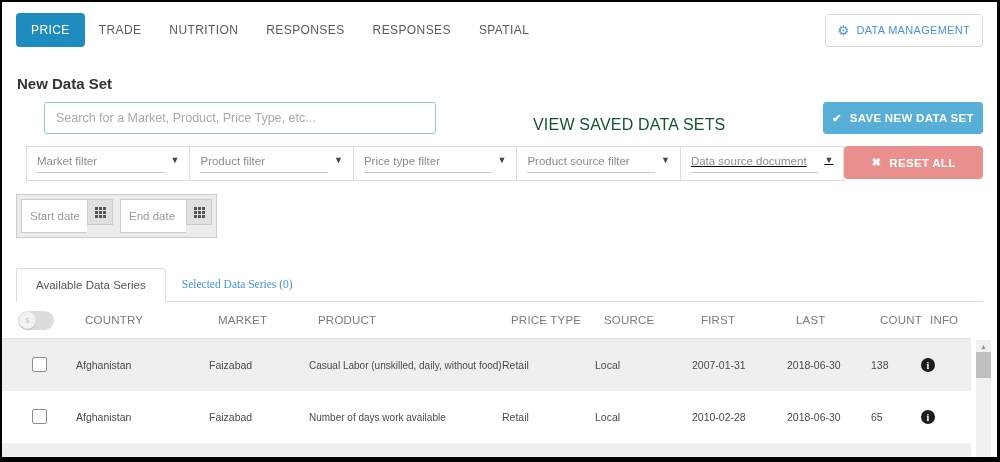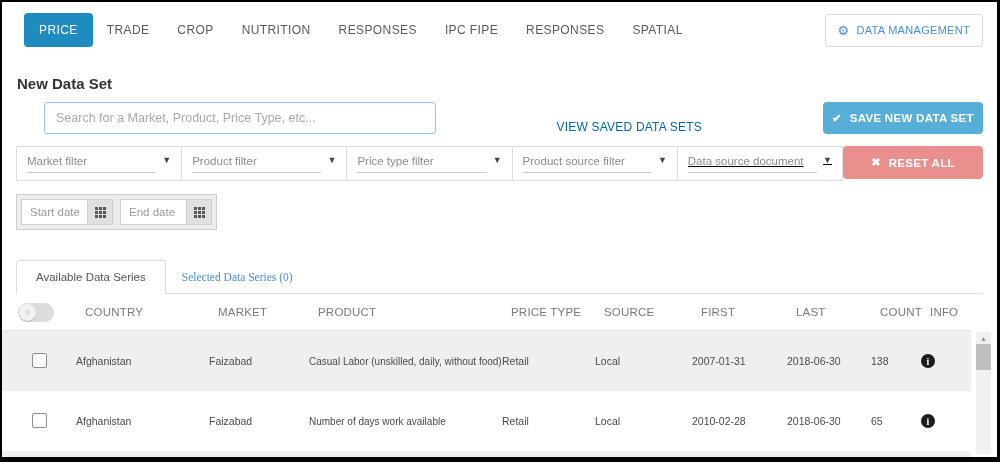--- a/index.html
+++ b/index.html
@@ -6,21 +6,21 @@
   body { margin: 0; background: #fff; }
   .page {
     width: 1000px; height: 462px;
     border: 2px solid #000; border-right-width: 3px; border-bottom-width: 5px;
     background: #fff; overflow: hidden; position: relative;
     font-family: "Liberation Sans", sans-serif;
   }
 
   
   .topnav { display: flex; align-items: center; padding: 11px 14px 0 14px; }
-  .nav-left { display: flex; align-items: center; margin-left: 8px; }
+  .nav-left { display: flex; align-items: center; }
   .nav-item {
     font-size: 12px; color: #5a5a5a; padding: 9px 14px; background: none;
     border: none; letter-spacing: .4px; font-family: inherit; cursor: pointer; white-space: nowrap;
   }
   .nav-item.active { background: #1e8cbe; color: #fff; border-radius: 4px; padding: 10px 15px; }
   .dm-btn {
     margin-left: auto; display: flex; align-items: center; gap: 7px;
     border: 1px solid #d9d9d9; background: #fff; color: #4a90d9;
     font-size: 11px; padding: 9px 12px; border-radius: 4px; font-family: inherit;
     letter-spacing: .3px; cursor: pointer;
@@ -28,68 +28,68 @@
   .gear { font-size: 13px; line-height: 1; }
 
   
   .page-title { font-size: 15px; font-weight: bold; color: #333; margin: 28px 1px 10px 15px; }
   .search-row { display: flex; align-items: flex-end; padding: 0 14px; margin-left: 28px; }
   .search-input {
     flex: 1; max-width: 660px; height: 32px; border: 1px solid #92c7e6; border-radius: 3px;
     padding: 0 11px; font-size: 12.5px; color: #333; outline: none; font-family: inherit;
   }
   .search-input::placeholder { color: #a9a9a9; }
-  .view-saved { flex: 1; text-align: center; color: #0369a1; font-size: 12px; margin: 0 10px; white-space: nowrap; text-decoration: none; letter-spacing: .2px; }
+  .view-saved { flex: 1; text-align: center; color: #14532d; font-size: 16px; margin: 0 10px; white-space: nowrap; text-decoration: none; letter-spacing: .2px; }
   .btn { width: 160px; height: 32px; color: #fff; border: none; border-radius: 4px;
     font-size: 11.5px; font-weight: bold; display: flex; align-items: center; justify-content: center;
     gap: 8px; font-family: inherit; letter-spacing: .3px; cursor: pointer; }
   .btn-save { background: #57aed6; }
   .btn-reset { background: #e9908e; height: 33px; margin-left: auto; }
   .btn .ico { font-size: 11px; }
 
   
   .filter-section { display: flex; padding: 0 14px; margin-top: 12px; align-items: flex-start; }
-  .filter-row { display: flex; border: 1px solid #ddd; width: 956px; background: #fff; }
+  .filter-row { display: flex; border: 1px solid #ddd; width: 956px; background: #fff; margin-left: 10px; }
   .filter { flex: 1; display: flex; align-items: flex-start; padding: 8px 10px 7px 10px; border-right: 1px solid #ddd; cursor: pointer; }
   .filter:last-child { border-right: none; text-decoration: underline; }
   .filter-label { flex: 1; font-size: 11.5px; color: #8c8c8c; border-bottom: 1px solid #c9c9c9; padding-bottom: 5px; white-space: nowrap; overflow: hidden; }
   .caret { font-size: 9px; color: #444; margin-left: 6px; }
 
   
   .date-row { margin: 13px 14px 0; display: inline-flex; background: #ececec; border: 1px solid #ccc; padding: 4px; gap: 7px; }
   .date-group { display: flex; }
-  .date-input { width: 66px; height: 26px; border: 1px solid #ccc; border-right: none; padding: 8px 8px;
+  .date-input { width: 66px; height: 26px; border: 1px solid #ccc; border-right: none; padding: 16px 8px;
     font-size: 11.5px; color: #555; background: #fff; outline: none; font-family: inherit; }
   .date-input::placeholder { color: #9a9a9a; }
   .cal-btn { width: 26px; height: 26px; background: #e0e0e0; border: 1px solid #ccc;
     display: flex; align-items: center; justify-content: center; padding: 0; cursor: pointer; }
   .grid-icon { display: grid; grid-template-columns: repeat(3, 3px); grid-auto-rows: 3px; gap: 1px; }
   .grid-icon i { background: #555; }
 
   
-  .series-tabs { display: flex; align-items: center; margin: 30px 14px 0; border-bottom: 1px solid #ddd; }
+  .series-tabs { display: flex; align-items: flex-start; margin: 30px 14px 0; border-bottom: 1px solid #ddd; }
   .stab { font-size: 11.5px; padding: 10px 19px; cursor: pointer; }
   .stab.active { border: 1px solid #ddd; border-bottom: 1px solid #fff; margin-bottom: -1px;
     background: #fff; border-radius: 3px 3px 0 0; color: #555; }
   .stab.inactive { color: #4a90d9; padding: 10px 16px; font-family: Liberation Serif, serif; }
 
   
   .thead, .trow {
     display: grid;
     grid-template-columns: 60px 133px 100px 193px 93px 97px 95px 84px 50px 40px;
     align-items: center; padding-left: 14px; margin-right: 26px;
   }
   .thead { height: 37px; border-bottom: 1px solid #e3e3e3; }
   .th { font-size: 11.5px; color: #7a7a7a; letter-spacing: .2px; margin-left: 9px; }
   .toggle { width: 36px; height: 19px; background: #dcdcdc; border-radius: 10px; position: relative; margin-left: 2px; cursor: pointer; }
   .toggle .knob { position: absolute; left: 1px; top: 1px; width: 17px; height: 17px; border-radius: 50%;
     background: #f2f2f2; box-shadow: 0 1px 1px rgba(0,0,0,.18); font-size: 9px; color: #c4c4c4;
     display: flex; align-items: center; justify-content: center; }
   .tbody { position: relative; }
-  .trow { height: 60px; font-size: 10.5px; color: #4a4a4a; }
+  .trow { height: 52px; font-size: 10.5px; color: #4a4a4a; }
   .trow.striped { background: #efefef; }
   .td { white-space: nowrap; }
   .td.product { font-size: 10px; }
   .cb { width: 15px; height: 15px; appearance: none; -webkit-appearance: none;
     border: 1px solid #8d8d8d; background: #fff; border-radius: 2px; margin: 0 0 0 16px; cursor: pointer; }
   .info-icon { width: 14px; height: 14px; border-radius: 50%; background: #1c1c1c; color: #fff;
     font-size: 10px; font-weight: bold; display: flex; align-items: center; justify-content: center;
     font-family: "Liberation Serif", serif; cursor: pointer; }
 
   
@@ -101,24 +101,22 @@
 </head>
 <body>
 
 <div class="page">
 
   
   <div class="topnav">
     <div class="nav-left">
       <button class="nav-item active">PRICE</button>
       <button class="nav-item">TRADE</button>
-      <button class="nav-item">CROP</button>
       <button class="nav-item">NUTRITION</button>
       <button class="nav-item">RESPONSES</button>
-      <button class="nav-item">IPC FIPE</button>
       <button class="nav-item">RESPONSES</button>
       <button class="nav-item">SPATIAL</button>
     </div>
     <button class="dm-btn">
       <span class="gear">⚙</span>
       <span>DATA MANAGEMENT</span>
     </button>
   </div>
 
   

